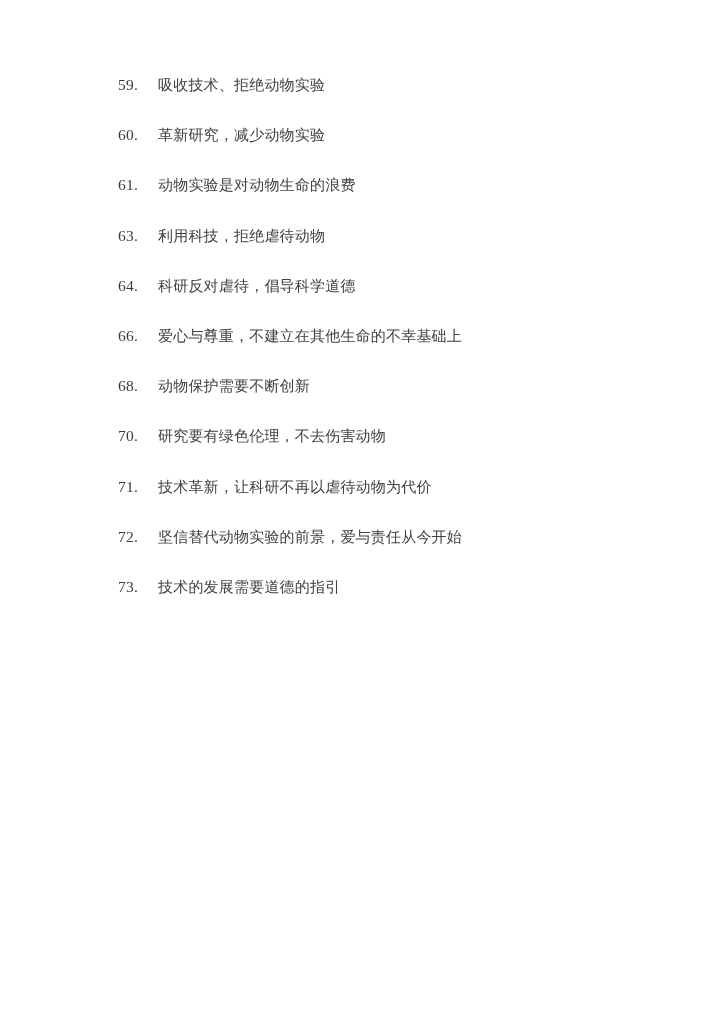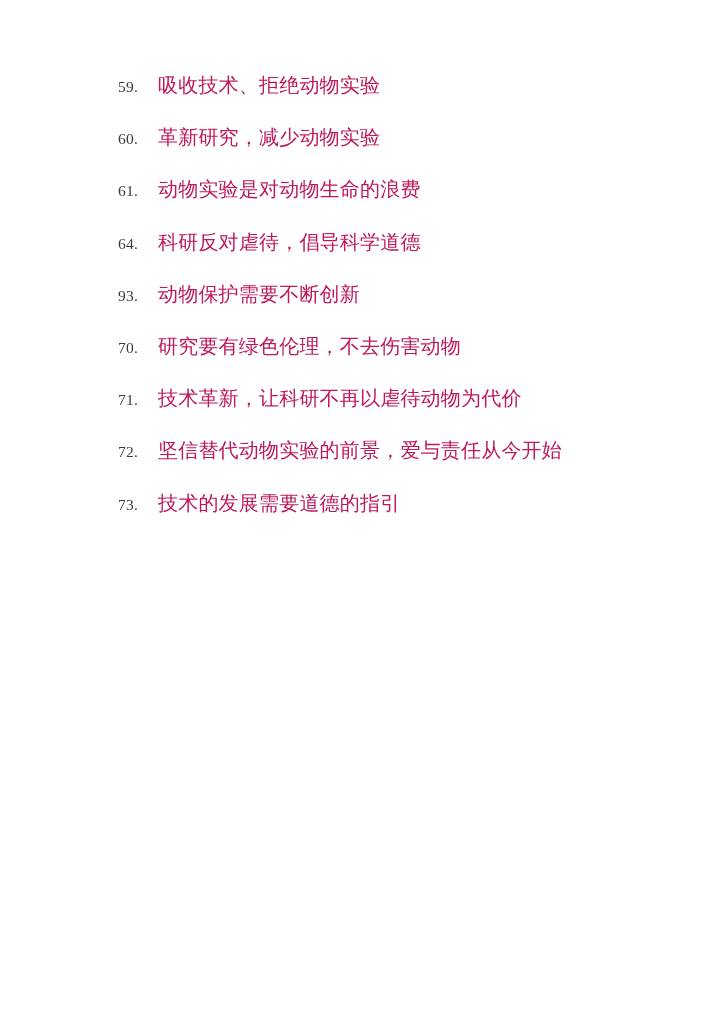--- a/index.html
+++ b/index.html
@@ -42,22 +42,22 @@
     letter-spacing: 0.2px;
   }
   .item-number {
     width: 34px;
     flex: 0 0 34px;
     color: #3b3b3b;
     font-size: 15.5px;
   }
   .item-text {
     flex: 1 1 auto;
-    color: #be185d;
-    font-size: 20px;
+    color: #404040;
+    font-size: 15px;
     padding-left: 6px;
   }
 </style>
 </head>
 <body>
 
 <div class="page">
   <div class="content">
     <ol class="list">
 
@@ -70,31 +70,39 @@
         <span class="item-number">60.</span>
         <span class="item-text">革新研究，减少动物实验</span>
       </li>
 
       <li class="list-item">
         <span class="item-number">61.</span>
         <span class="item-text">动物实验是对动物生命的浪费</span>
       </li>
 
 
+      <li class="list-item">
+        <span class="item-number">63.</span>
+        <span class="item-text">利用科技，拒绝虐待动物</span>
+      </li>
 
       <li class="list-item">
         <span class="item-number">64.</span>
         <span class="item-text">科研反对虐待，倡导科学道德</span>
       </li>
 
 
+      <li class="list-item">
+        <span class="item-number">66.</span>
+        <span class="item-text">爱心与尊重，不建立在其他生命的不幸基础上</span>
+      </li>
 
 
       <li class="list-item">
-        <span class="item-number">93.</span>
+        <span class="item-number">68.</span>
         <span class="item-text">动物保护需要不断创新</span>
       </li>
 
 
       <li class="list-item">
         <span class="item-number">70.</span>
         <span class="item-text">研究要有绿色伦理，不去伤害动物</span>
       </li>
 
       <li class="list-item">

